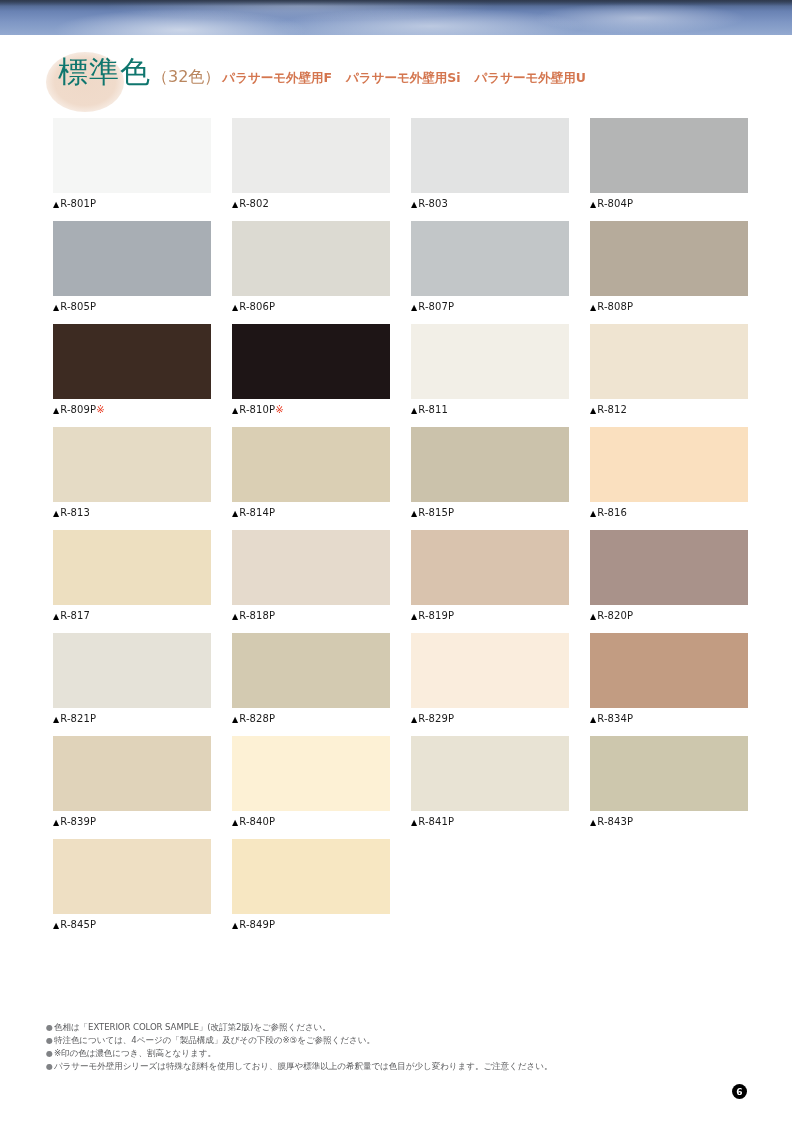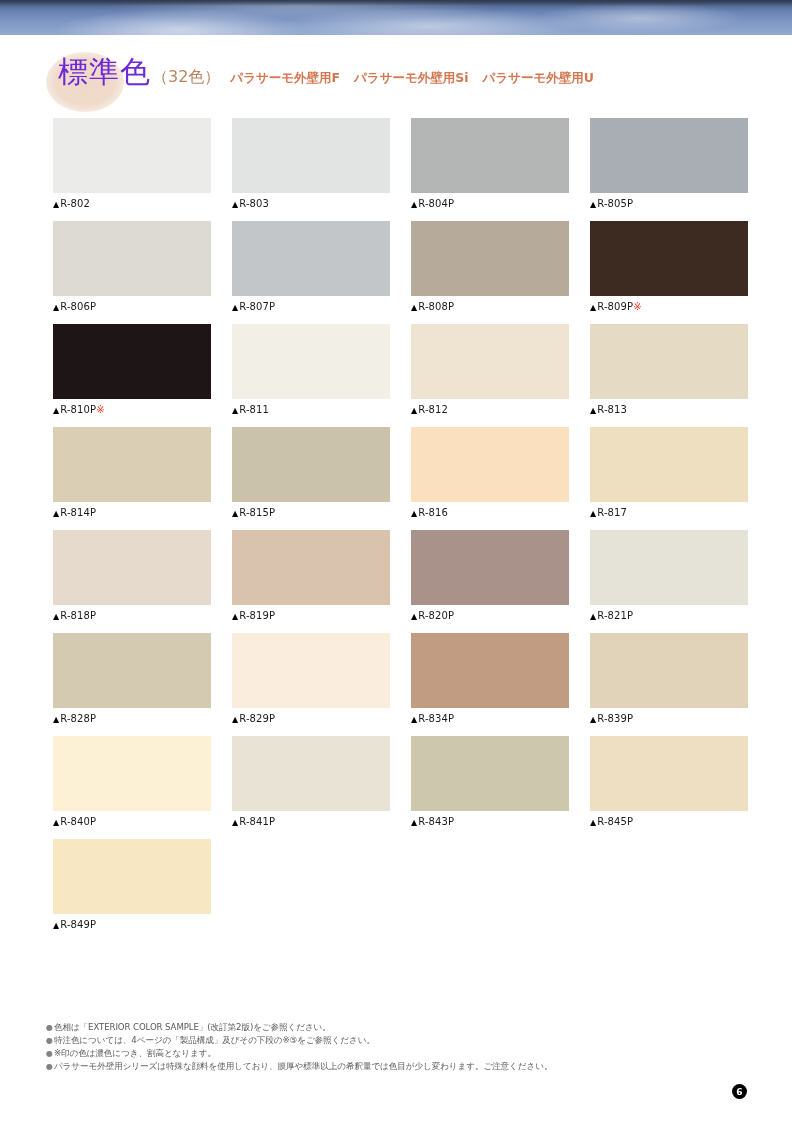--- a/index.html
+++ b/index.html
@@ -63,32 +63,32 @@
     left: 12px;
     top: 0;
     display: flex;
     align-items: baseline;
     white-space: nowrap;
   }
   .title-main {
     font-family: "DejaVu Sans", sans-serif;
     font-size: 30px;
     font-weight: 400;
-    color: #6d28d9;
+    color: #0f766e;
     letter-spacing: 1px;
     line-height: 44px;
   }
   .title-count {
     font-family: "DejaVu Sans", sans-serif;
     font-size: 16px;
     color: #b9865f;
     margin-left: 1px;
   }
   .product-list {
-    margin-left: 10px;
+    margin-left: 2px;
     display: flex;
     align-items: baseline;
     gap: 14px;
   }
   .product-name {
     font-family: "DejaVu Sans", sans-serif;
     font-size: 12.5px;
     font-weight: bold;
     color: #d4764f;
     letter-spacing: 0px;
@@ -186,20 +186,24 @@
       <span class="product-list">
         <span class="product-name">パラサーモ外壁用F</span>
         <span class="product-name">パラサーモ外壁用Si</span>
         <span class="product-name">パラサーモ外壁用U</span>
       </span>
     </div>
   </div>
 
   <div class="grid" id="swatch-grid">
       <div class="cell">
+        <div class="swatch" style="background: rgb(245, 246, 245);"></div>
+        <div class="swatch-label"><span class="tri">▲</span><span>R-801P</span></div>
+      </div>
+      <div class="cell">
         <div class="swatch" style="background: rgb(235, 235, 234);"></div>
         <div class="swatch-label"><span class="tri">▲</span><span>R-802</span></div>
       </div>
       <div class="cell">
         <div class="swatch" style="background: rgb(226, 227, 227);"></div>
         <div class="swatch-label"><span class="tri">▲</span><span>R-803</span></div>
       </div>
       <div class="cell">
         <div class="swatch" style="background: rgb(180, 181, 181);"></div>
         <div class="swatch-label"><span class="tri">▲</span><span>R-804P</span></div>

